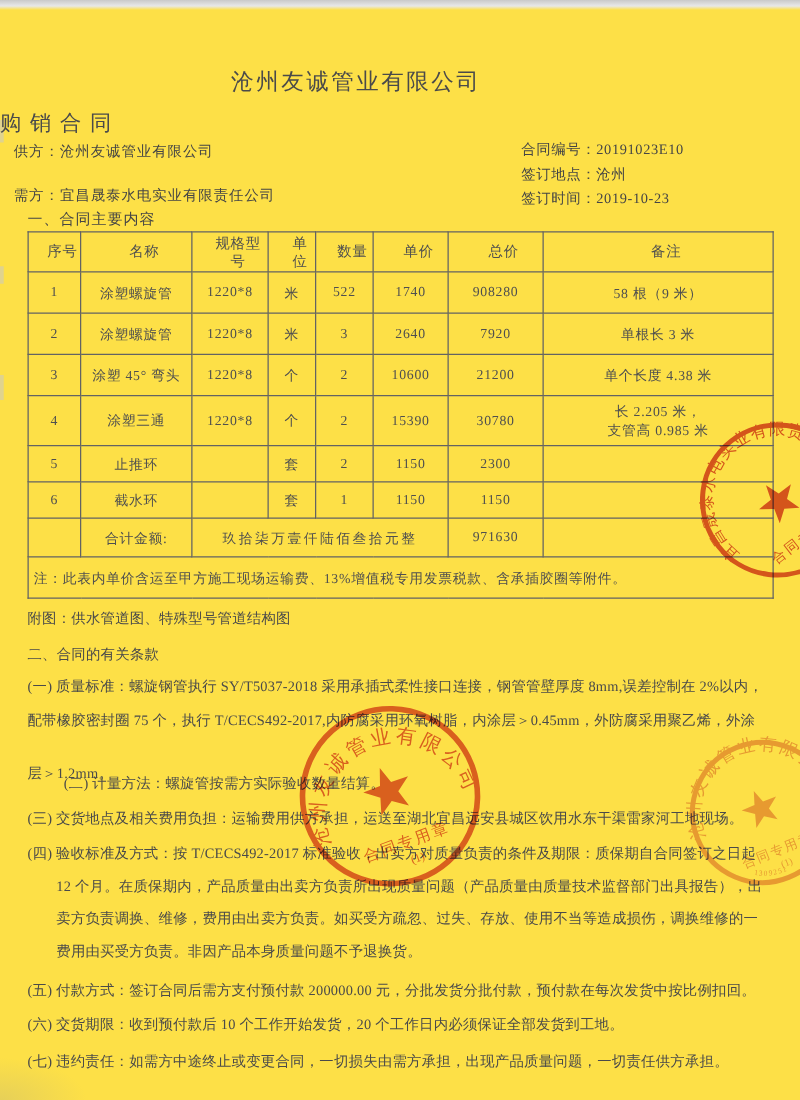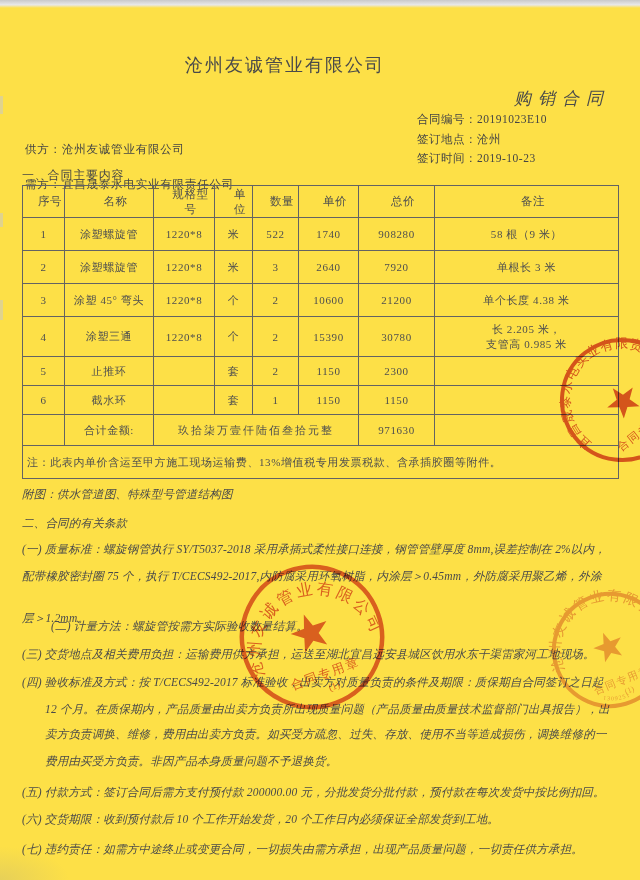--- a/index.html
+++ b/index.html
@@ -9,36 +9,36 @@
   }
   
   .top-band{position:absolute;left:0;top:0;width:640px;height:8px;
     background:linear-gradient(#c9c9c9,#e8e8e8 60%,rgba(255,255,255,0));}
   .edge-sliver{position:absolute;left:0;width:3px;background:#c9c9c9;opacity:.55;}
   .corner-shade{position:absolute;left:0;top:846px;width:70px;height:34px;
     background:radial-gradient(ellipse at 0% 100%,rgba(150,150,150,.22),rgba(255,255,255,0) 70%);}
   
   .title{position:absolute;left:0;top:53px;width:570px;text-align:center;
     font-size:18px;letter-spacing:2px;color:#4a4a4a;}
-  .subtitle{position:absolute;left:0;top:87px;width:610px;text-align:right;
-    font-size:17px;letter-spacing:7px;color:#4a4a4a;font-style:italic;}
-  .party{position:absolute;left:25px;font-size:11.5px;letter-spacing:.8px;margin-top:28px;}
+  .subtitle{position:absolute;left:0;top:87px;width:610px;text-align:left;
+    font-size:17px;letter-spacing:7px;color:#4a4a4a;}
+  .party{position:absolute;left:11px;font-size:11.5px;letter-spacing:.8px;}
   .meta{position:absolute;left:417px;top:112px;font-size:11.5px;letter-spacing:.5px;}
   .meta-row{height:19.5px;}
   .sec-head{position:absolute;left:22px;font-size:12px;letter-spacing:.8px;}
   
   .main-table{position:absolute;left:22px;top:185px;border-collapse:collapse;table-layout:fixed;width:596px;}
   .main-table td,.main-table th{border:1px solid #636363;font-weight:normal;
     font-size:11px;letter-spacing:.6px;text-align:center;vertical-align:middle;
     padding:0;color:#4f4f4f;white-space:pre-line;overflow:hidden;}
   .main-table th{font-size:11.5px;padding-left:13px;}
   .main-table td.note-cell{text-align:left;padding:2px 4px;font-size:11px;letter-spacing:.6px;}
   .main-table td.amount-cn{letter-spacing:2px;}
   
-  .doc-line{position:absolute;font-size:11.5px;letter-spacing:.2px;color:#4a4a4a;white-space:nowrap;font-style:italic;}
+  .doc-line{position:absolute;font-size:11.5px;letter-spacing:.2px;color:#4a4a4a;white-space:nowrap;}
   
   .stamp{position:absolute;mix-blend-mode:multiply;pointer-events:none;}
   .stamp text{font-family:"Liberation Serif","DejaVu Serif",serif;}
 </style>
 </head>
 <body>
 
 <div class="page">
 
   <div class="top-band"></div>

